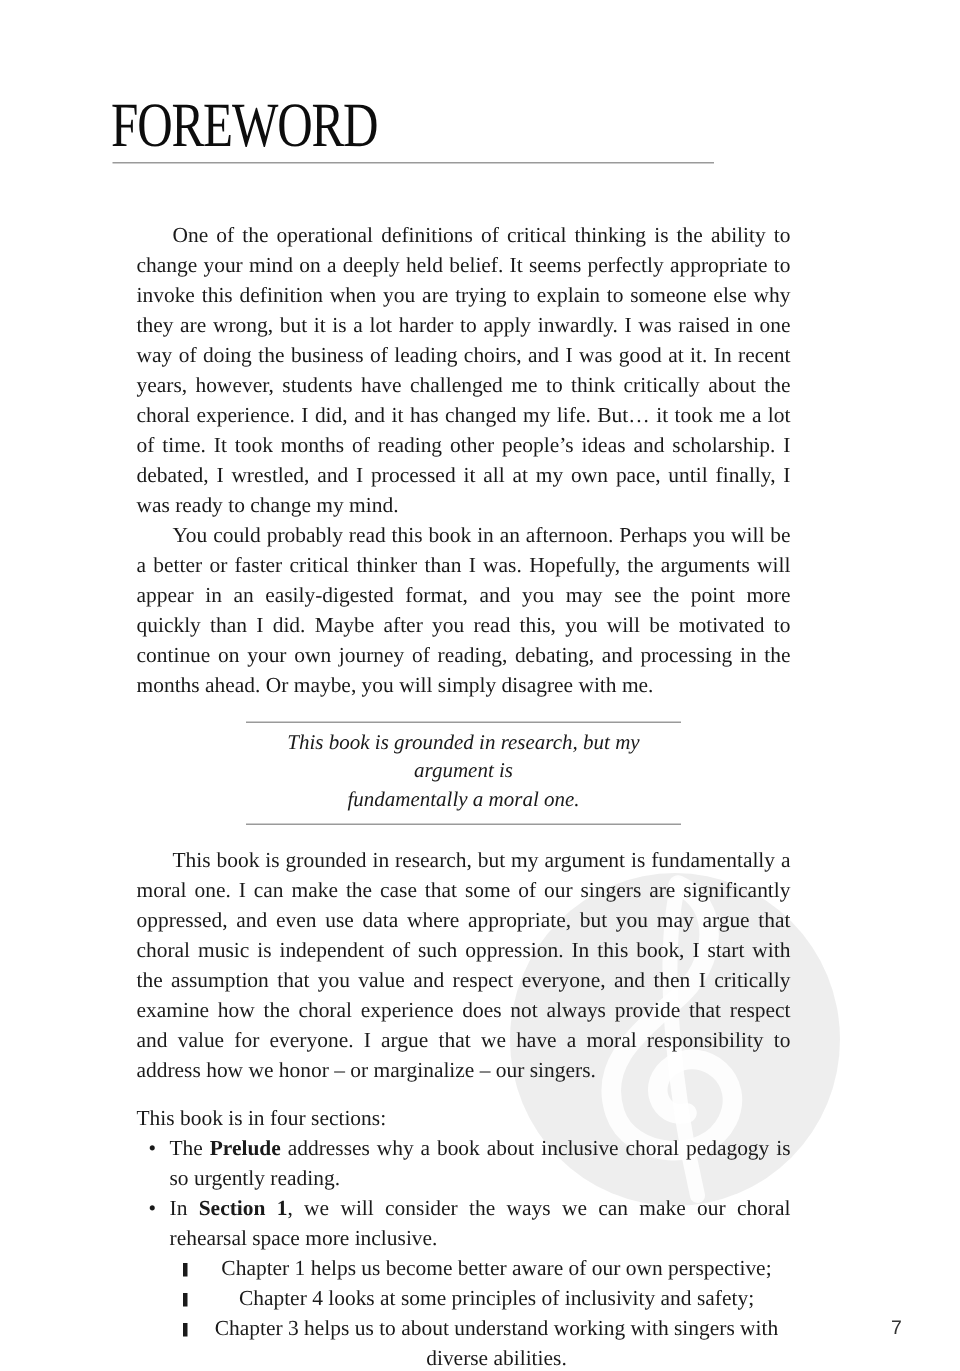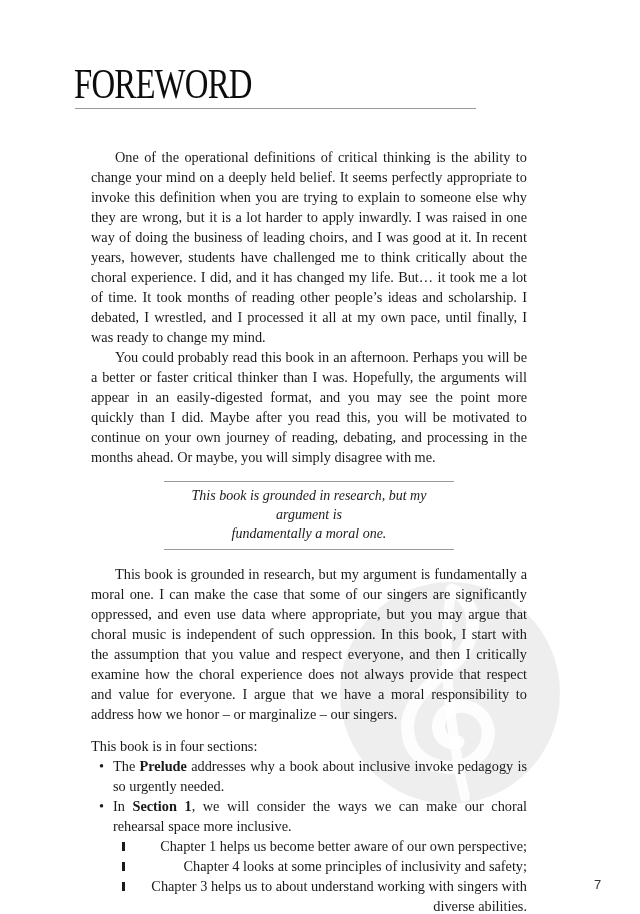--- a/index.html
+++ b/index.html
@@ -32,21 +32,21 @@
       font-size: 14px; line-height: 19px;
     }
     .pullquote span { display: block; }
     .plain { text-indent: 0 !important; margin-top: 12px !important; }
     ul.sections { list-style: none; margin: 0; padding: 0; }
     ul.sections > li { position: relative; padding-left: 22px; }
     ul.sections > li::before {
       content: "\2022"; position: absolute; left: 8px; top: 0;
     }
     ul.chapters { list-style: none; margin: 0; padding: 0; }
-    ul.chapters > li { position: relative; padding-left: 22px; text-align: right; }
+    ul.chapters > li { position: relative; padding-left: 22px; text-align: center; }
     ul.chapters > li::before {
       content: ""; position: absolute; left: 9px; top: 6px; width: 3px; height: 9px; background: #1a1a1a;
     }
     .it { }
     .b { font-weight: bold; }
     .watermark {
       position: absolute; left: 340px; top: 582px; width: 220px; height: 222px;
       border-radius: 50%; background: #e9e9e9; opacity: 0.75;
     }
     .watermark svg { position: absolute; left: 0; top: 0; }
@@ -80,21 +80,21 @@
       <div class="pullquote">
         <span>This book is grounded in research, but my argument is</span>
         <span>fundamentally a moral one.</span>
       </div>
 
       <p>This book is grounded in research, but my argument is fundamentally a moral one.  I can make the case that some of our singers are significantly oppressed, and even use data where appropriate, but you may argue that choral music is independent of such oppression. In this book, I start with the assumption that you value and respect everyone, and then I critically examine how the choral experience does not always provide that respect and value for everyone. I argue that we have a moral responsibility to address how we honor – or marginalize – our singers.</p>
 
       <p class="plain">This book is in four sections:</p>
 
       <ul class="sections">
-        <li><span>The </span><span class="b">Prelude</span><span> addresses why a book about inclusive invoke pedagogy is so urgently needed.</span></li>
+        <li><span>The </span><span class="b">Prelude</span><span> addresses why a book about inclusive choral pedagogy is so urgently reading.</span></li>
         <li><span>In </span><span class="b">Section 1</span><span>, we will consider the ways we can make our choral rehearsal space more inclusive.</span>
           <ul class="chapters">
             <li><span class="it">Chapter 1</span><span> helps us become better aware of our own perspective;</span></li>
             <li><span class="it">Chapter 4</span><span> looks at some principles of inclusivity and safety;</span></li>
             <li><span class="it">Chapter 3</span><span> helps us to about understand working with singers with diverse abilities.</span></li>
           </ul>
         </li>
 
       </ul>
     </div>

